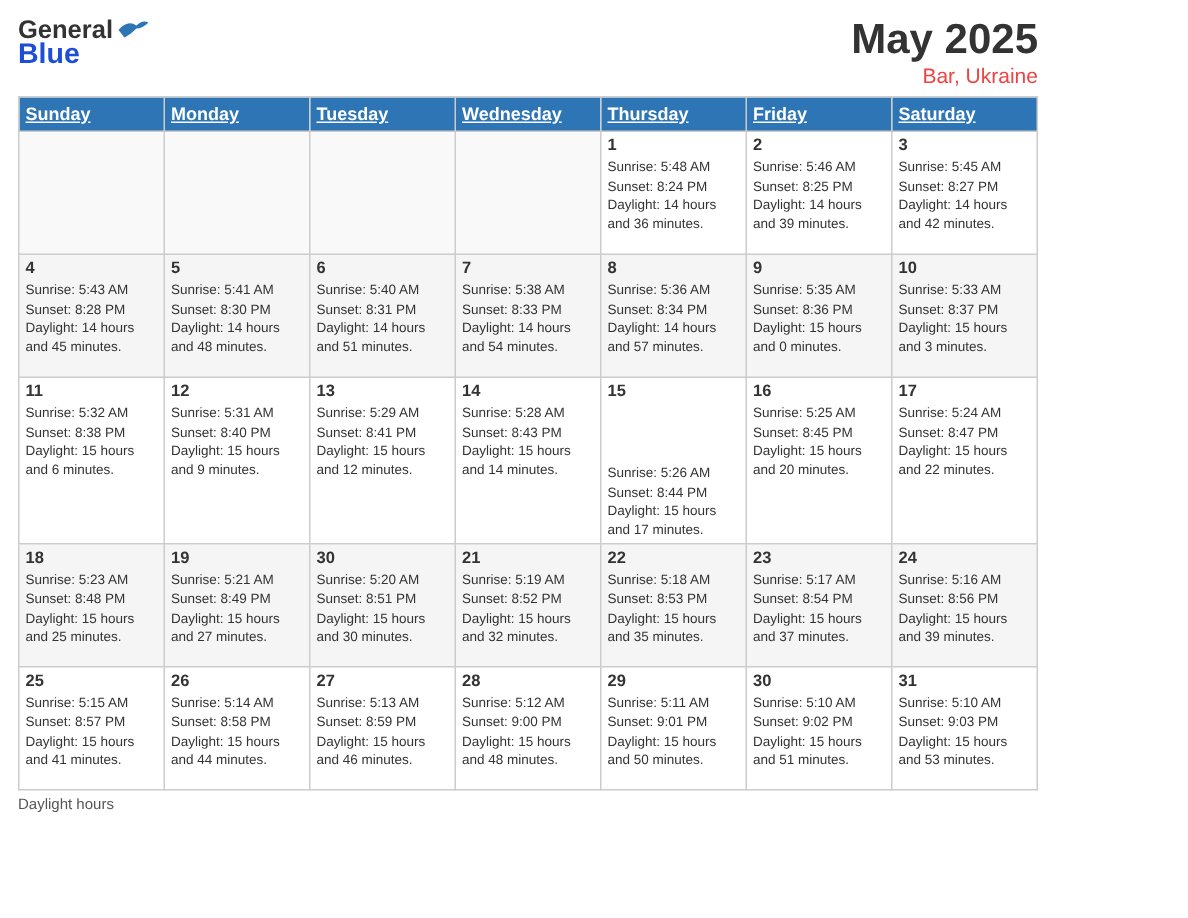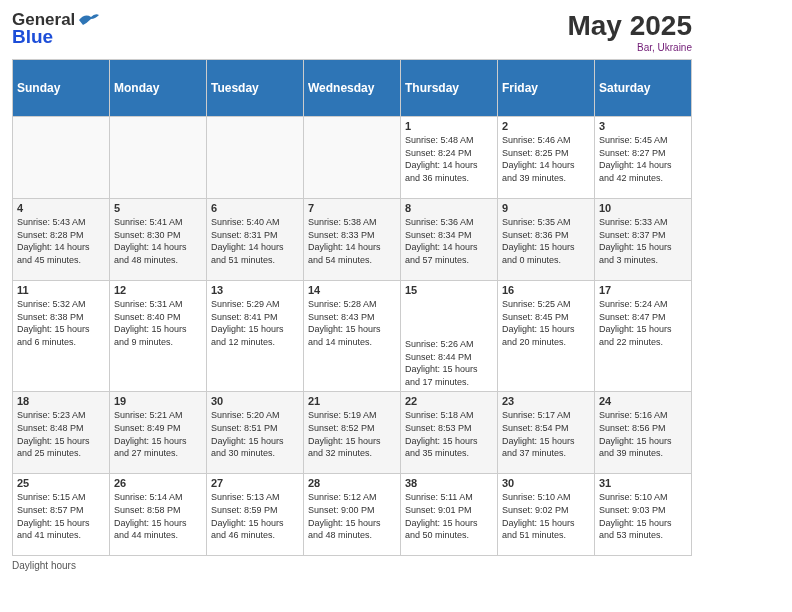--- a/index.html
+++ b/index.html
@@ -28,36 +28,37 @@
     }
     .title-block {
       text-align: right;
     }
     .month-title {
       font-size: 28px;
       font-weight: bold;
       color: #333;
     }
     .subtitle {
-      font-size: 10px;
-      color: #701a75;
+      font-size: 14px;
+      color: #ef4444;
     }
     .calendar {
       width: 100%;
       border-collapse: collapse;
       table-layout: fixed;
     }
     .calendar th {
       background-color: #2e75b6;
       color: #fff;
       font-size: 12px;
       font-weight: bold;
-      padding: 21px 4px;
+      padding: 4px 4px;
       text-align: left;
       border: 1px solid #ccc;
+      text-decoration: underline;
     }
     .calendar td {
       border: 1px solid #ccc;
       vertical-align: top;
       padding: 3px 4px;
       font-size: 9.5px;
       color: #333;
       background: #fff;
       height: 82px;
     }
@@ -329,21 +330,21 @@
 and 46 minutes.</div>
           </td>
           <td>
             <div class="day-number">28</div>
             <div class="day-info" style="white-space: pre-line;">Sunrise: 5:12 AM
 Sunset: 9:00 PM
 Daylight: 15 hours
 and 48 minutes.</div>
           </td>
           <td>
-            <div class="day-number">38</div>
+            <div class="day-number">29</div>
             <div class="day-info" style="white-space: pre-line;">Sunrise: 5:11 AM
 Sunset: 9:01 PM
 Daylight: 15 hours
 and 50 minutes.</div>
           </td>
           <td>
             <div class="day-number">30</div>
             <div class="day-info" style="white-space: pre-line;">Sunrise: 5:10 AM
 Sunset: 9:02 PM
 Daylight: 15 hours

